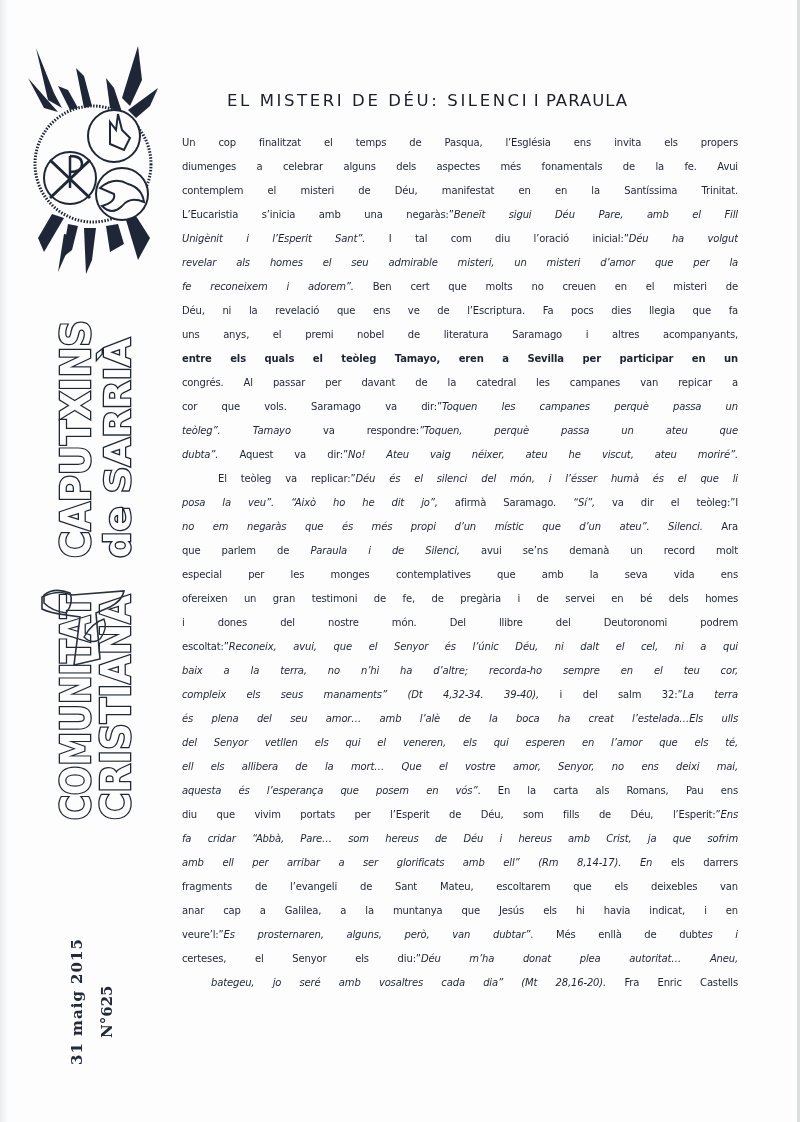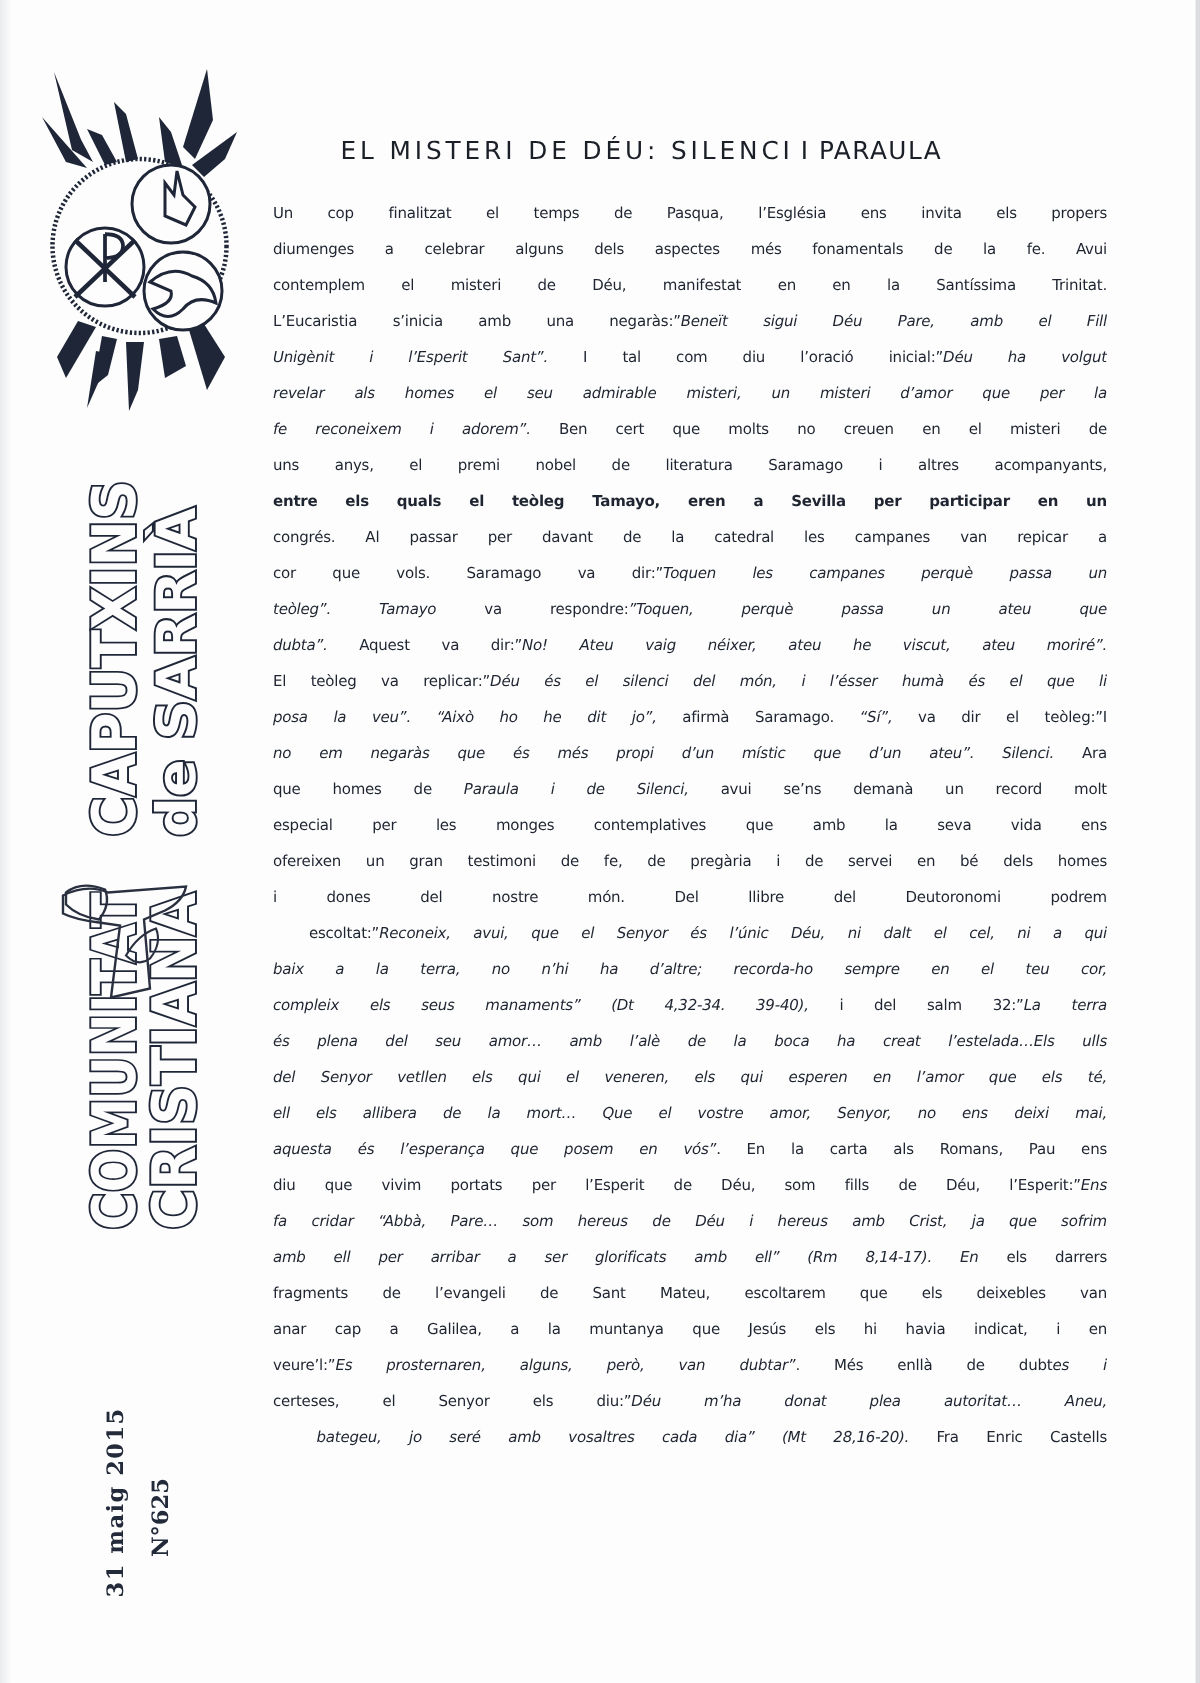--- a/index.html
+++ b/index.html
@@ -108,34 +108,35 @@
 </div>
 
 <div class="body-text" id="body-text">
     <div class="line" style="text-align: left; display: block;"><span style="word-spacing: 0px;"><span class="">Un cop finalitzat el temps de Pasqua, l’Església ens invita els propers</span></span></div>
     <div class="line" style="text-align: left; display: block;"><span style="word-spacing: 0px;"><span class="">diumenges a celebrar alguns dels aspectes més fonamentals de la fe. Avui</span></span></div>
     <div class="line" style="text-align: left; display: block;"><span style="word-spacing: 0px;"><span class="">contemplem el misteri de Déu, manifestat en en la Santíssima Trinitat.</span></span></div>
     <div class="line" style="text-align: left; display: block;"><span style="word-spacing: 0px;"><span class="">L’Eucaristia s’inicia amb una negaràs:”</span><span class="it">Beneït sigui Déu Pare, amb el Fill</span></span></div>
     <div class="line" style="text-align: left; display: block;"><span style="word-spacing: 0px;"><span class="it">Unigènit i l’Esperit Sant”.</span><span class=""> I tal com diu l’oració inicial:”</span><span class="it">Déu ha volgut</span></span></div>
     <div class="line" style="text-align: left; display: block;"><span style="word-spacing: 0px;"><span class="it">revelar als homes el seu admirable misteri, un misteri d’amor que per la</span></span></div>
     <div class="line" style="text-align: left; display: block;"><span style="word-spacing: 0px;"><span class="it">fe reconeixem i adorem”.</span><span class=""> Ben cert que molts no creuen en el misteri de</span></span></div>
+    <div class="line" style="text-align: left; display: block;"><span style="word-spacing: 0px;"><span class="">Déu, ni la revelació que ens ve de l’Escriptura. Fa pocs dies llegia que fa</span></span></div>
     <div class="line" style="text-align: left; display: block;"><span style="word-spacing: 0px;"><span class="">uns anys, el premi nobel de literatura Saramago i altres acompanyants,</span></span></div>
     <div class="line" style="text-align: left; display: block;"><span style="word-spacing: 0px; font-weight: bold;"><span class="">entre els quals el teòleg Tamayo, eren a Sevilla per participar en un</span></span></div>
     <div class="line" style="text-align: left; display: block;"><span style="word-spacing: 0px;"><span class="">congrés. Al passar per davant de la catedral les campanes van repicar a</span></span></div>
     <div class="line" style="text-align: left; display: block;"><span style="word-spacing: 0px;"><span class="">cor que vols. Saramago va dir:”</span><span class="it">Toquen les campanes perquè passa un</span></span></div>
     <div class="line" style="text-align: left; display: block;"><span style="word-spacing: 0.00390625px;"><span class="it">teòleg”. Tamayo</span><span class=""> va respondre:</span><span class="it">”Toquen, perquè passa un ateu que</span></span></div>
     <div class="line" style="text-align: left; display: block;"><span style="word-spacing: 0px;"><span class="it">dubta”.</span><span class=""> Aquest va dir:”</span><span class="it">No!  Ateu vaig néixer, ateu he viscut, ateu moriré”.</span></span></div>
-    <div class="line" style="text-align: left; display: block;"><span style="word-spacing: 0px;"><span class="">El teòleg va replicar:”</span><span class="it">Déu és el silenci del món, i l’ésser humà és el que li</span></span></div>
+    <div class="line" style="text-align: left; display: block;"><span style="word-spacing: 0px; margin-left: 36px;"><span class="">El teòleg va replicar:”</span><span class="it">Déu és el silenci del món, i l’ésser humà és el que li</span></span></div>
     <div class="line" style="text-align: left; display: block;"><span style="word-spacing: 0px;"><span class="it">posa la veu”. “Això ho he dit jo”,</span><span class=""> afirmà Saramago. </span><span class="it">“Sí”,</span><span class=""> va dir el teòleg:”I</span></span></div>
     <div class="line" style="text-align: left; display: block;"><span style="word-spacing: 0px;"><span class="it">no em negaràs  que és més propi d’un místic que d’un ateu”. Silenci.</span><span class=""> Ara</span></span></div>
-    <div class="line" style="text-align: left; display: block;"><span style="word-spacing: 0px;"><span class="">que homes de </span><span class="it">Paraula i de Silenci,</span><span class=""> avui se’ns demanà un record molt</span></span></div>
+    <div class="line" style="text-align: left; display: block;"><span style="word-spacing: 0px;"><span class="">que parlem de </span><span class="it">Paraula i de Silenci,</span><span class=""> avui se’ns demanà un record molt</span></span></div>
     <div class="line" style="text-align: left; display: block;"><span style="word-spacing: 0px;"><span class="">especial per les monges contemplatives que amb la seva vida ens</span></span></div>
     <div class="line" style="text-align: left; display: block;"><span style="word-spacing: 0px;"><span class="">ofereixen un gran testimoni de fe, de  pregària i de servei en bé dels homes</span></span></div>
     <div class="line" style="text-align: left; display: block;"><span style="word-spacing: 0px;"><span class="">i dones del nostre món. Del llibre del Deutoronomi podrem</span></span></div>
-    <div class="line" style="text-align: left; display: block;"><span style="word-spacing: 0px; margin-left: 24px;"><span class="">escoltat:”</span><span class="it">Reconeix, avui, que el Senyor és l’únic Déu, ni dalt el cel, ni a qui</span></span></div>
+    <div class="line" style="text-align: left; display: block;"><span style="word-spacing: 0px;"><span class="">escoltat:”</span><span class="it">Reconeix, avui, que el Senyor és l’únic Déu, ni dalt el cel, ni a qui</span></span></div>
     <div class="line" style="text-align: left; display: block;"><span style="word-spacing: 0px;"><span class="it">baix a la terra, no n’hi ha d’altre; recorda-ho sempre en el teu cor,</span></span></div>
     <div class="line" style="text-align: left; display: block;"><span style="word-spacing: 0.00142045px;"><span class="it">compleix els seus manaments” (Dt 4,32-34. 39-40),</span><span class=""> i del salm 32:”</span><span class="it">La terra</span></span></div>
     <div class="line" style="text-align: left; display: block;"><span style="word-spacing: 0px;"><span class="it">és plena del seu amor… amb l’alè de la boca ha creat l’estelada…Els ulls</span></span></div>
     <div class="line" style="text-align: left; display: block;"><span style="word-spacing: 0px;"><span class="it">del Senyor vetllen els qui el veneren, els qui esperen en l’amor que els té,</span></span></div>
     <div class="line" style="text-align: left; display: block;"><span style="word-spacing: 0px;"><span class="it">ell els allibera de la mort… Que el vostre amor, Senyor, no ens deixi mai,</span></span></div>
     <div class="line" style="text-align: left; display: block;"><span style="word-spacing: 0px;"><span class="it">aquesta és l’esperança que posem en vós”</span><span class="">. En la carta als Romans, Pau ens</span></span></div>
     <div class="line" style="text-align: left; display: block;"><span style="word-spacing: 0px;"><span class="">diu que vivim portats per l’Esperit de Déu, som fills de Déu, l’Esperit:”</span><span class="it">Ens</span></span></div>
     <div class="line" style="text-align: left; display: block;"><span style="word-spacing: 0px;"><span class="it">fa cridar “Abbà, Pare… som hereus de Déu i hereus amb Crist, ja que sofrim</span></span></div>
     <div class="line" style="text-align: left; display: block;"><span style="word-spacing: 0px;"><span class="it">amb ell per arribar a ser glorificats amb ell” (Rm 8,14-17). En</span><span class=""> els darrers</span></span></div>
     <div class="line" style="text-align: left; display: block;"><span style="word-spacing: 0px;"><span class="">fragments de l’evangeli de Sant Mateu, escoltarem que els deixebles van</span></span></div>

